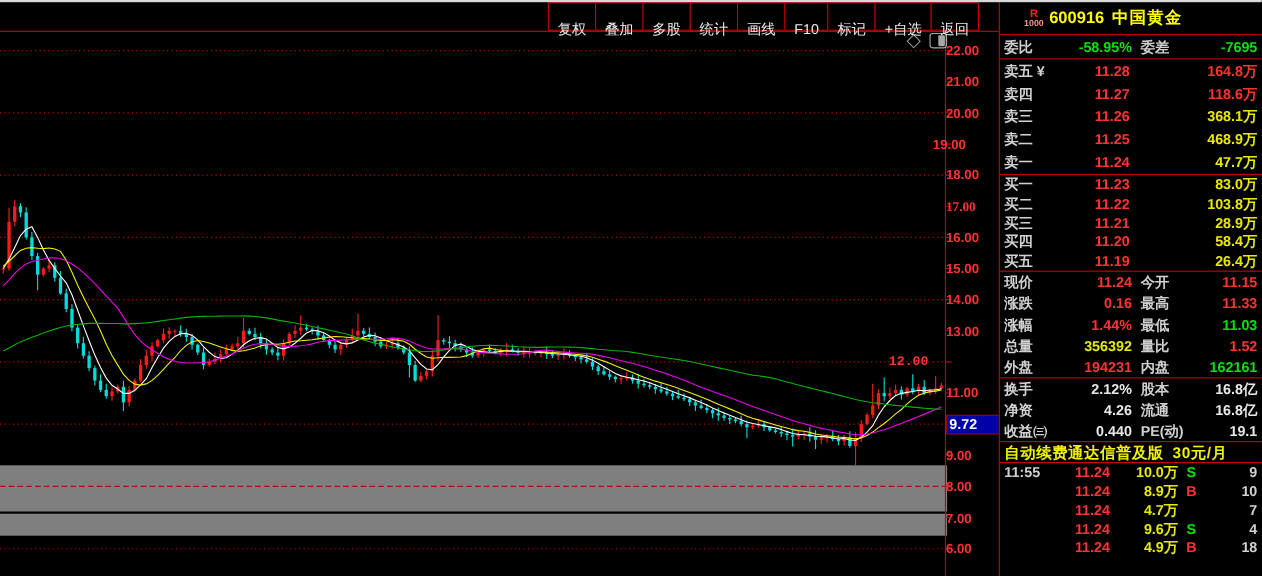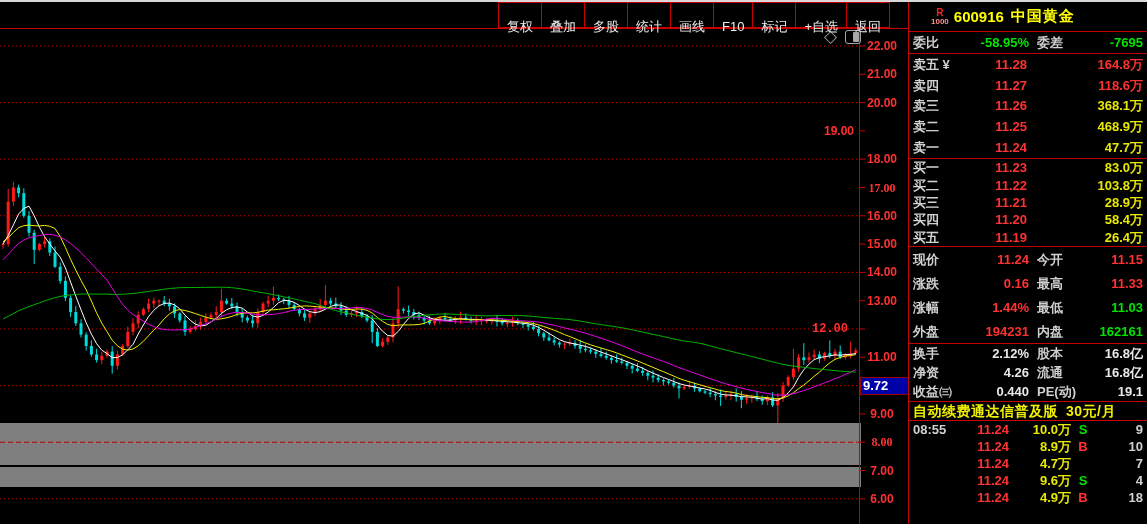--- a/index.html
+++ b/index.html
@@ -7,21 +7,21 @@
        font-family:"Liberation Sans","DejaVu Sans",sans-serif;}
   .topstrip{position:absolute;left:0;top:0;width:1147px;height:2px;background:#d8d8d8;z-index:6;}
   
   .toolbar{position:absolute;left:0;top:2px;width:908px;height:27px;box-sizing:border-box;
            border-bottom:1px solid #c80000;display:flex;justify-content:flex-end;padding-right:18px;z-index:5;background:#000;}
   .tb-btn{border:1px solid #c80000;margin-left:-1px;color:#ececec;font-size:13px;line-height:24px;
           padding:12px 8px;background:#000;cursor:default;white-space:nowrap;}
   
   #chart{position:absolute;left:0;top:0;width:866px;height:524px;z-index:1;}
   #chart svg{position:absolute;left:0;top:0;}
-  .axis-label{position:absolute;width:44px;text-align:center;color:#ff3030;font-size:12px;
+  .axis-label{position:absolute;width:44px;text-align:left;color:#ff3030;font-size:12px;
               font-weight:bold;z-index:2;}
   .price-badge{position:absolute;left:860px;top:377px;width:45px;height:16px;background:#0000a8;
                border:1px solid #a00000;color:#fff;font-size:13px;font-weight:bold;line-height:16px;
                padding-left:2px;z-index:4;}
   .diamond-ic{position:absolute;left:824px;top:28px;color:#989898;font-size:17px;z-index:4;line-height:17px;}
   .layout-ic{position:absolute;left:845px;top:30px;width:14px;height:12px;border:1px solid #a8a8a8;
              border-radius:3px;z-index:4;}
   .layout-ic::after{content:"";position:absolute;right:1px;top:1px;width:6px;height:10px;background:#a8a8a8;border-radius:1px;}
   
   .panel{position:absolute;left:908px;top:2px;width:239px;height:522px;background:#000;
@@ -437,31 +437,31 @@
       <line x1="859.5" y1="102.6" x2="865" y2="102.6" stroke="#c80000" stroke-width="1"></line>
       <line x1="859.5" y1="74.3" x2="865" y2="74.3" stroke="#c80000" stroke-width="1"></line>
       <line x1="859.5" y1="46" x2="865" y2="46" stroke="#c80000" stroke-width="1"></line>
     </svg>
   </div>
 
 <div id="axis">
     <div class="axis-label" style="left: 860px; top: 39px;">22.00</div>
     <div class="axis-label" style="left: 860px; top: 67.3px;">21.00</div>
     <div class="axis-label" style="left: 860px; top: 95.6px;">20.00</div>
-    <div class="axis-label" style="left: 817px; top: 123.9px;">19.00</div>
+    <div class="axis-label" style="left: 848px; top: 123.9px;">19.00</div>
     <div class="axis-label" style="left: 860px; top: 152.2px;">18.00</div>
     <div class="axis-label" style="left: 860px; top: 180.5px; font-family: Liberation Serif, serif;">17.00</div>
     <div class="axis-label" style="left: 860px; top: 208.8px;">16.00</div>
     <div class="axis-label" style="left: 860px; top: 237.1px;">15.00</div>
     <div class="axis-label" style="left: 860px; top: 265.4px;">14.00</div>
     <div class="axis-label" style="left: 860px; top: 293.7px;">13.00</div>
     <div class="axis-label" style="left: 808px; top: 322px; font-family: Liberation Mono, monospace;">12.00</div>
     <div class="axis-label" style="left: 860px; top: 350.3px;">11.00</div>
     <div class="axis-label" style="left: 860px; top: 406.9px;">9.00</div>
-    <div class="axis-label" style="left: 860px; top: 435.2px; font-family: Liberation Serif, serif;">8.00</div>
+    <div class="axis-label" style="left: 860px; top: 435.2px;">8.00</div>
     <div class="axis-label" style="left: 860px; top: 463.5px;">7.00</div>
     <div class="axis-label" style="left: 860px; top: 491.8px;">6.00</div>
   </div>
 <div class="price-badge">9.72</div>
 <div class="diamond-ic">◇</div>
 <div class="layout-ic"></div>
 
 <div class="panel">
   <div class="sec hdr">
     <span class="flag">
@@ -546,20 +546,26 @@
         <span class="lbl q-l2">最高</span>
         <span class="r q-v2">11.33</span>
       </div>
       <div class="prow">
         <span class="lbl q-l1">涨幅</span>
         <span class="r q-v1">1.44%</span>
         <span class="lbl q-l2">最低</span>
         <span class="g q-v2">11.03</span>
       </div>
       <div class="prow">
+        <span class="lbl q-l1">总量</span>
+        <span class="y q-v1">356392</span>
+        <span class="lbl q-l2">量比</span>
+        <span class="r q-v2">1.52</span>
+      </div>
+      <div class="prow">
         <span class="lbl q-l1">外盘</span>
         <span class="r q-v1">194231</span>
         <span class="lbl q-l2">内盘</span>
         <span class="g q-v2">162161</span>
       </div>
     </div>
   <div class="sec" style="height:58px" id="fund">
       <div class="prow">
         <span class="lbl q-l1">换手</span>
         <span class="w q-v1">2.12%</span>
@@ -580,21 +586,21 @@
       </div>
     </div>
   <div class="sec" style="height:19px">
     <div class="prow promo">
       <span>自动续费通达信普及版</span>
       <span class="pp">30元/月</span>
     </div>
   </div>
   <div style="flex:1;overflow:hidden;display:flex;flex-direction:column" id="trades">
       <div class="prow" style="flex: 0 0 auto; height: 17px;">
-        <span class="tr-t">08:55</span>
+        <span class="tr-t">11:55</span>
         <span class="r tr-p">11.24</span>
         <span class="y tr-v">10.0万</span>
         <span class="g tr-d">S</span>
         <span class="tr-n">9</span>
       </div>
       <div class="prow" style="flex: 0 0 auto; height: 17px;">
         <span class="tr-t"></span>
         <span class="r tr-p">11.24</span>
         <span class="y tr-v">8.9万</span>
         <span class="r tr-d">B</span>

